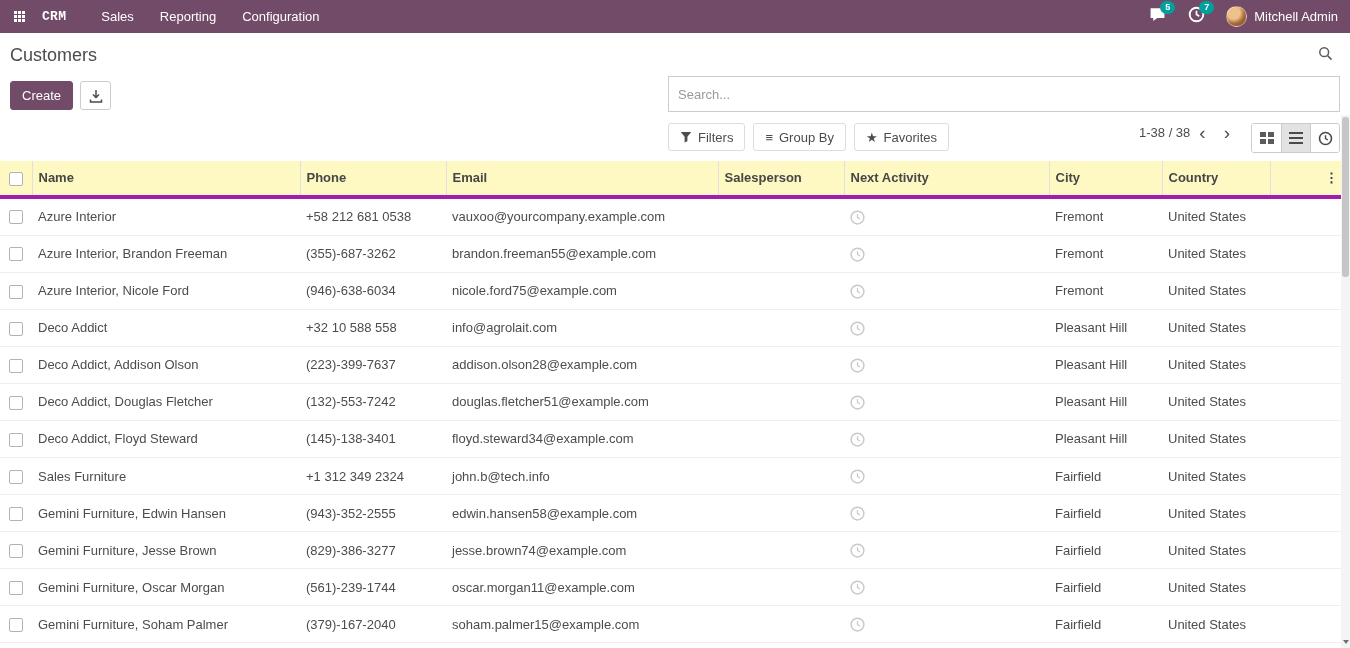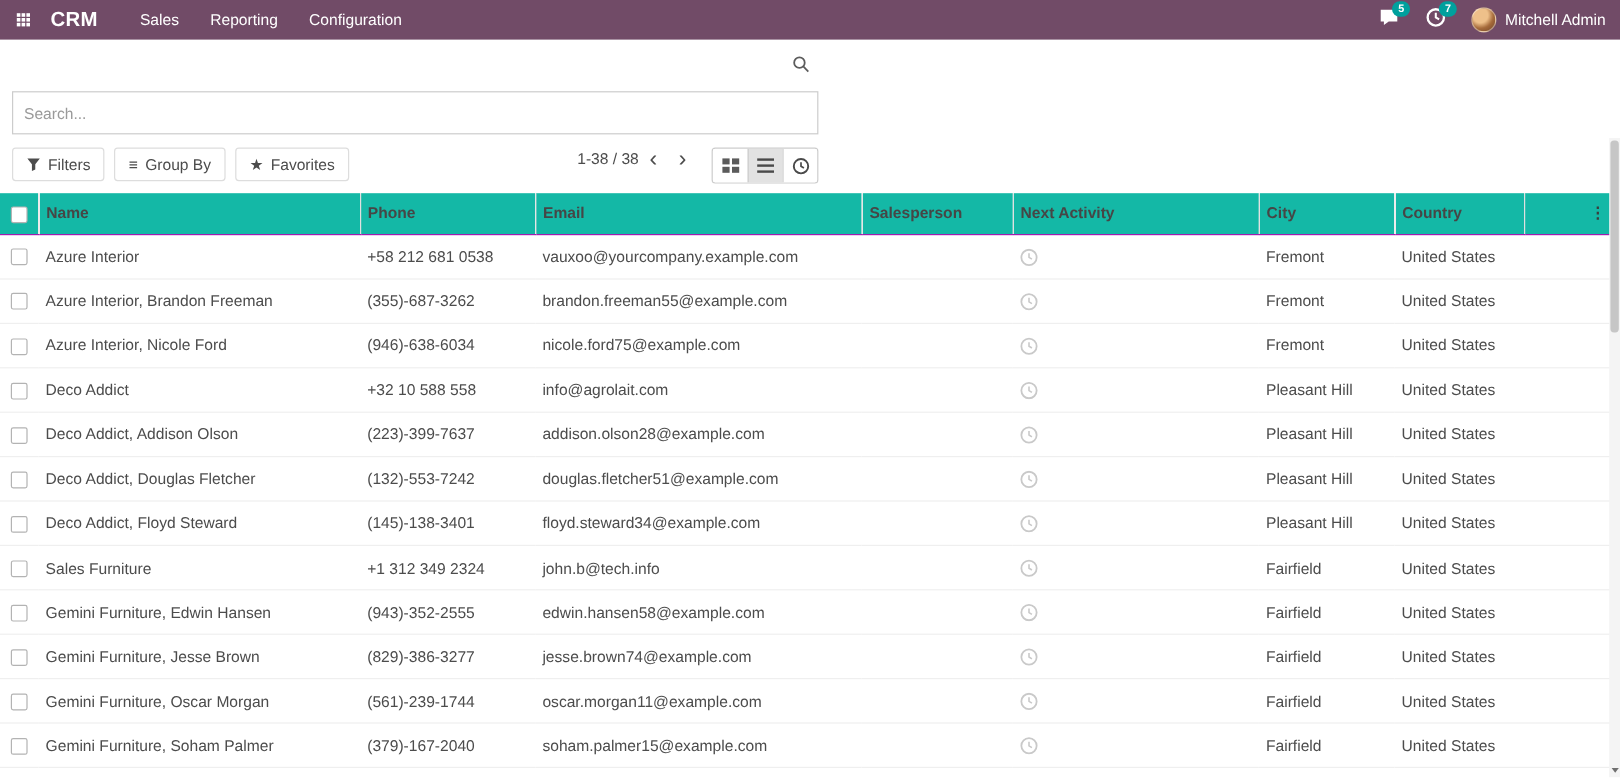--- a/index.html
+++ b/index.html
@@ -5,21 +5,21 @@
   * { margin:0; padding:0; box-sizing:border-box; }
   html,body { width:1350px; height:648px; overflow:hidden; background:#fff;
     font-family:"Liberation Sans", sans-serif; color:#4c4c4c; }
   .page { position:relative; width:1350px; height:648px; overflow:hidden; background:#fff; }
 
   
   .navbar { height:33px; background:var(--brand,#714B67); display:flex; align-items:center; color:#fff; }
   .apps-btn { width:38px; height:33px; display:flex; align-items:center; justify-content:center; cursor:pointer; }
   .apps-grid { display:grid; grid-template-columns:repeat(3,3px); grid-gap:1px; }
   .apps-grid i { width:3px; height:3px; background:#fff; display:block; }
-  .brand { font-size:17px; font-weight:bold; margin:0 22px 0 4px; letter-spacing:.3px; }
+  .brand { font-size:13px; font-weight:bold; margin:0 22px 0 4px; letter-spacing:.3px;font-family:Liberation Mono, monospace; }
   .menu-item { font-size:13px; padding:0 13px; line-height:33px; cursor:pointer; }
   .nav-right { margin-left:auto; display:flex; align-items:center; height:33px; }
   .nav-icon { position:relative; padding:6px 11px 0; cursor:pointer; height:33px; }
   .badge { position:absolute; top:1px; right:2px; background:var(--badge,#00A09D); color:#fff;
     border-radius:9px; font-size:9px; font-weight:bold; padding:2px 5px; line-height:1; }
   .user { display:flex; align-items:center; padding:0 12px 0 10px; font-size:13px; cursor:pointer; height:47px; }
   .avatar { width:21px; height:21px; border-radius:50%; margin-right:7px; flex:0 0 auto;
     background:radial-gradient(circle at 35% 30%, #eec08a 0 35%, #a56a3a 60%, #6d4226 100%);
     border:1px solid rgba(255,255,255,.4); }
 
@@ -51,21 +51,21 @@
   .vs-btn:first-child { border-left:none; }
   .vs-btn.active { background:#e2e2e2; }
   .kanban-glyph { display:grid; grid-template-columns:6px 6px; grid-gap:2px; }
   .kanban-glyph i { width:6px; height:5px; background:#5b5b5b; display:block; }
   .list-glyph { display:flex; flex-direction:column; gap:3px; }
   .list-glyph i { width:14px; height:2px; background:#4a4a4a; display:block; }
 
   
   .table-wrap { position:relative; }
   table { width:100%; border-collapse:collapse; table-layout:fixed; font-size:13px; }
-  thead th { background:#14b8a6; border-bottom:1px solid #a21caf; border-right:1px solid #e0e0e0;
+  thead th { background:#fef9c3; border-bottom:4px solid #a21caf; border-right:1px solid #e0e0e0;
     text-align:left; font-weight:bold; color:#464646; padding:9px 6px; white-space:nowrap;
     overflow:hidden; cursor:pointer; }
   thead th:last-child { border-right:none; }
   tbody td { border-bottom:1px solid #efefef; padding:10px 6px; color:#4c4c4c;
     white-space:nowrap; overflow:hidden; cursor:pointer; background:#fff; }
   .cell-check, .th-check { text-align:center; padding-left:4px; padding-right:4px; }
   input[type="checkbox"] { appearance:none; -webkit-appearance:none; width:14px; height:14px;
     border:1px solid #b3b3b3; border-radius:2px; background:#fff; margin:0; vertical-align:middle; cursor:pointer; }
   .th-opt { text-align:right; padding-right:12px; cursor:pointer; font-weight:bold; color:#3c3c3c; }
   .activity-cell svg { vertical-align:middle; }
@@ -117,20 +117,32 @@
         <span class="badge">7</span>
       </div>
       <div class="user">
         <span class="avatar"></span>
         <span>Mitchell Admin</span>
       </div>
     </div>
   </nav>
 
   <div class="control-panel">
+    <div class="cp-left">
+      <div class="breadcrumb">Customers</div>
+      <div class="cp-buttons">
+        <button class="btn-create">Create</button>
+        <button class="btn-export">
+          <svg width="14" height="14" viewBox="0 0 14 14">
+            <path d="M7 1v7M4 5.5 7 8.5 10 5.5" stroke="#4c4c4c" stroke-width="1.5" fill="none"></path>
+            <path d="M1.5 10.5v2.5h11v-2.5" stroke="#4c4c4c" stroke-width="1.5" fill="none"></path>
+          </svg>
+        </button>
+      </div>
+    </div>
 
     <div class="cp-right">
       <div class="search-wrap">
         <input class="search-input" type="text" placeholder="Search..." style="">
         <span class="search-icon">
           <svg width="15" height="15" viewBox="0 0 15 15">
             <circle cx="6.2" cy="6.2" r="4.4" fill="none" stroke="#5c5c5c" stroke-width="1.5"></circle>
             <line x1="9.6" y1="9.6" x2="13.6" y2="13.6" stroke="#5c5c5c" stroke-width="1.5"></line>
           </svg>
         </span>

